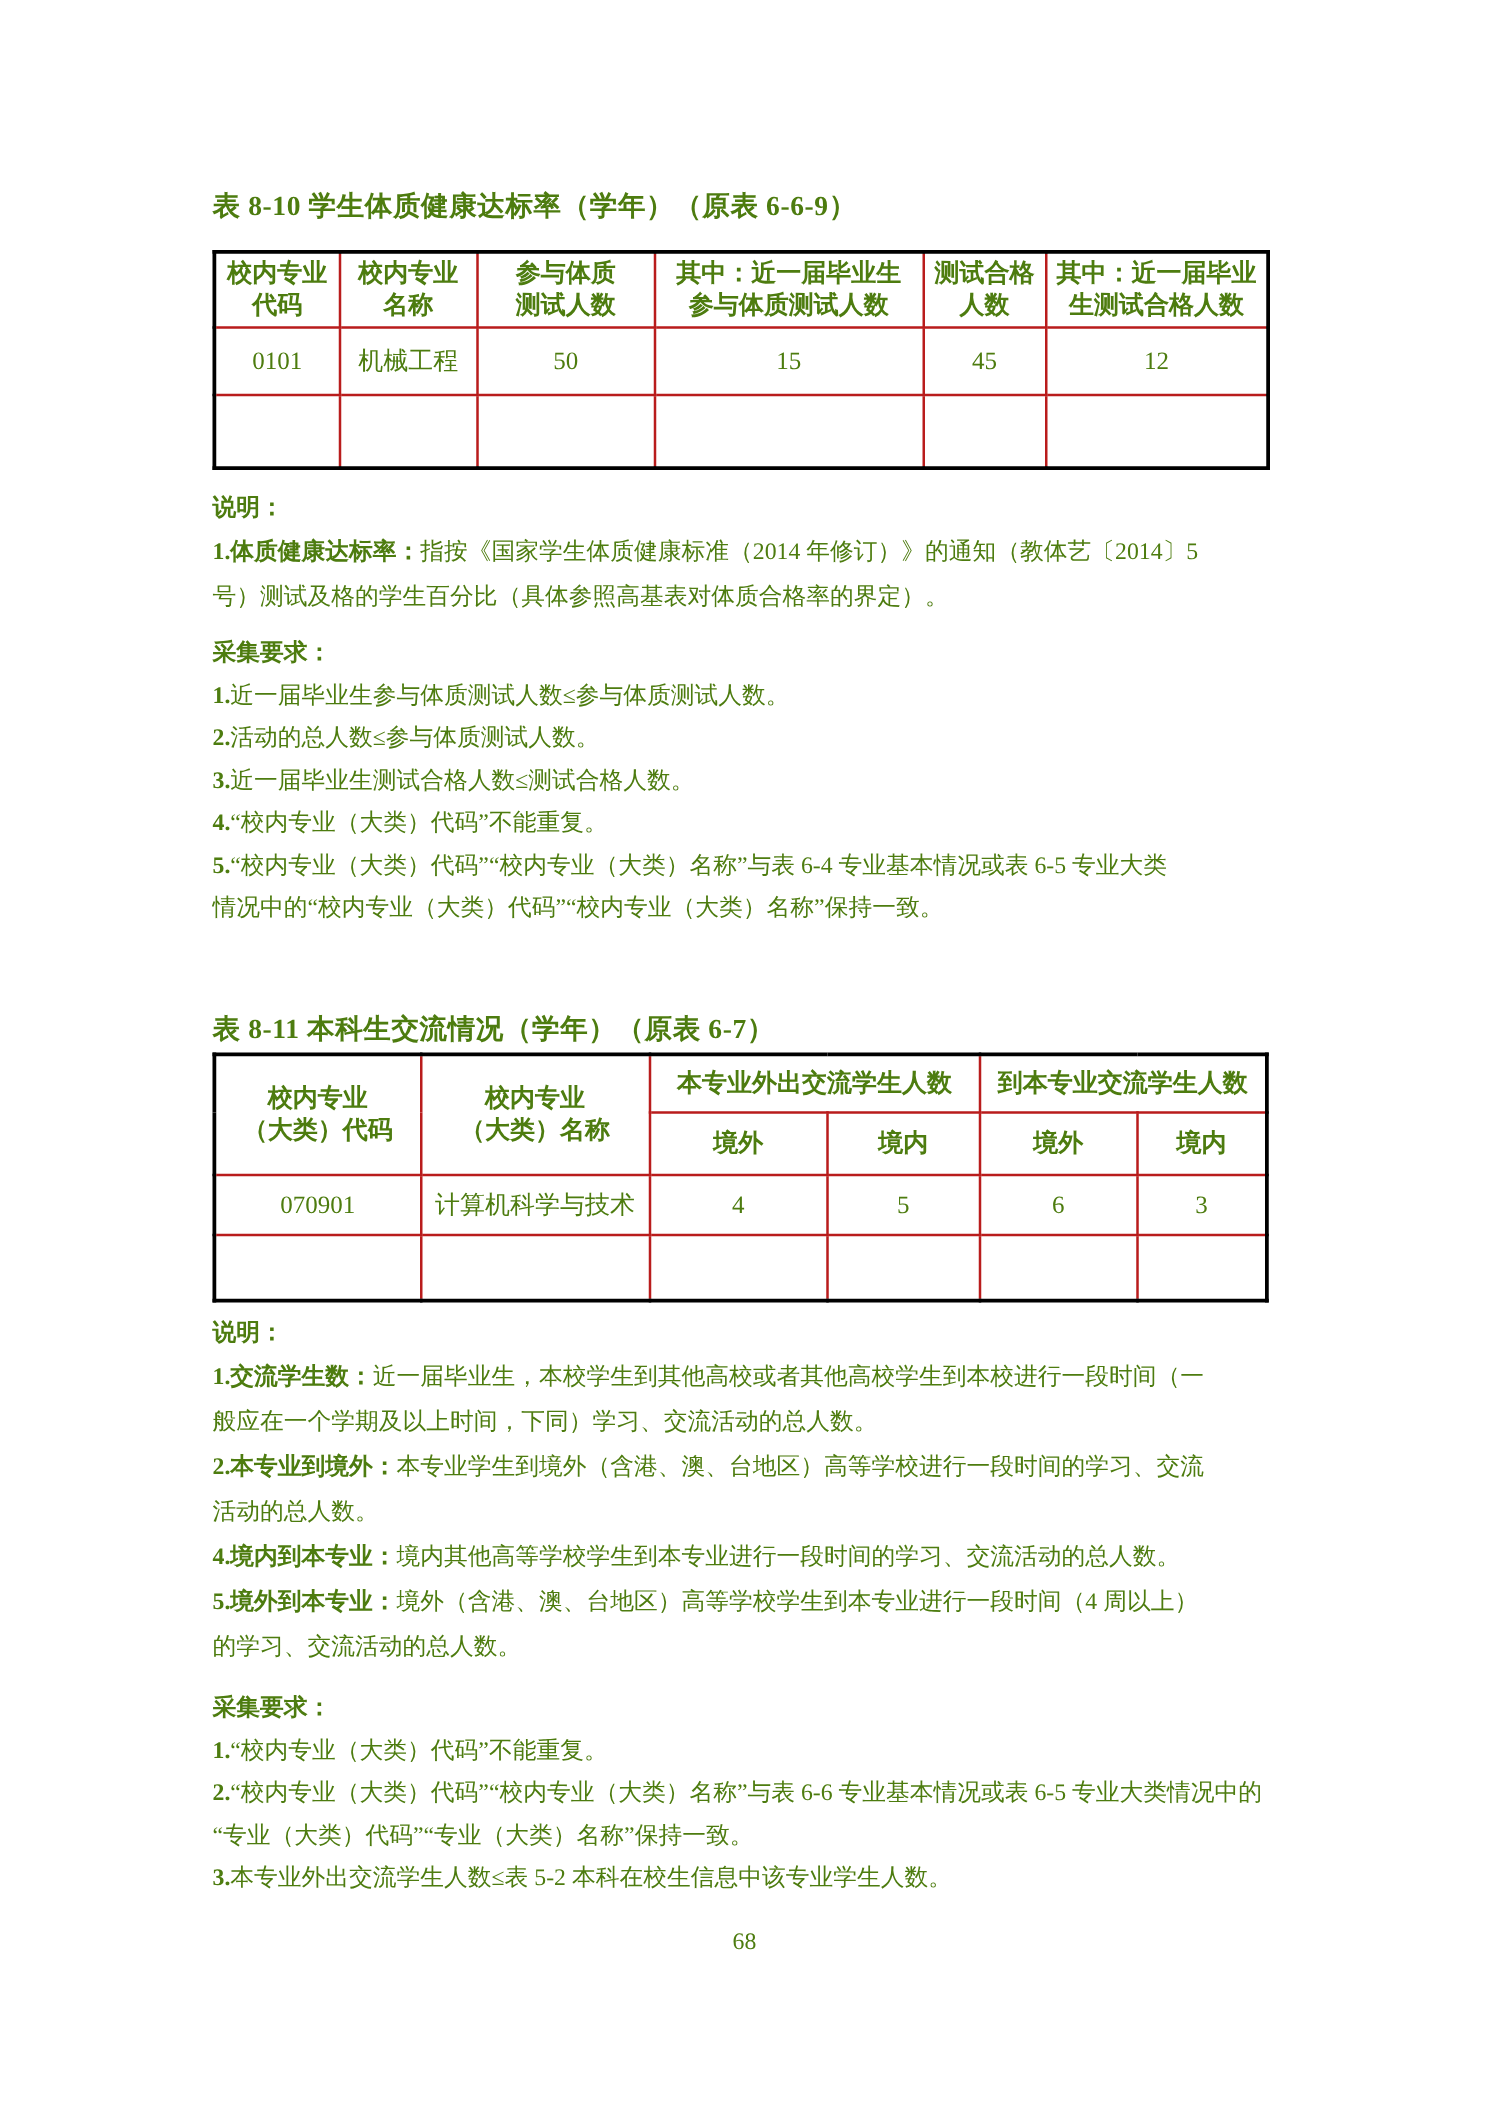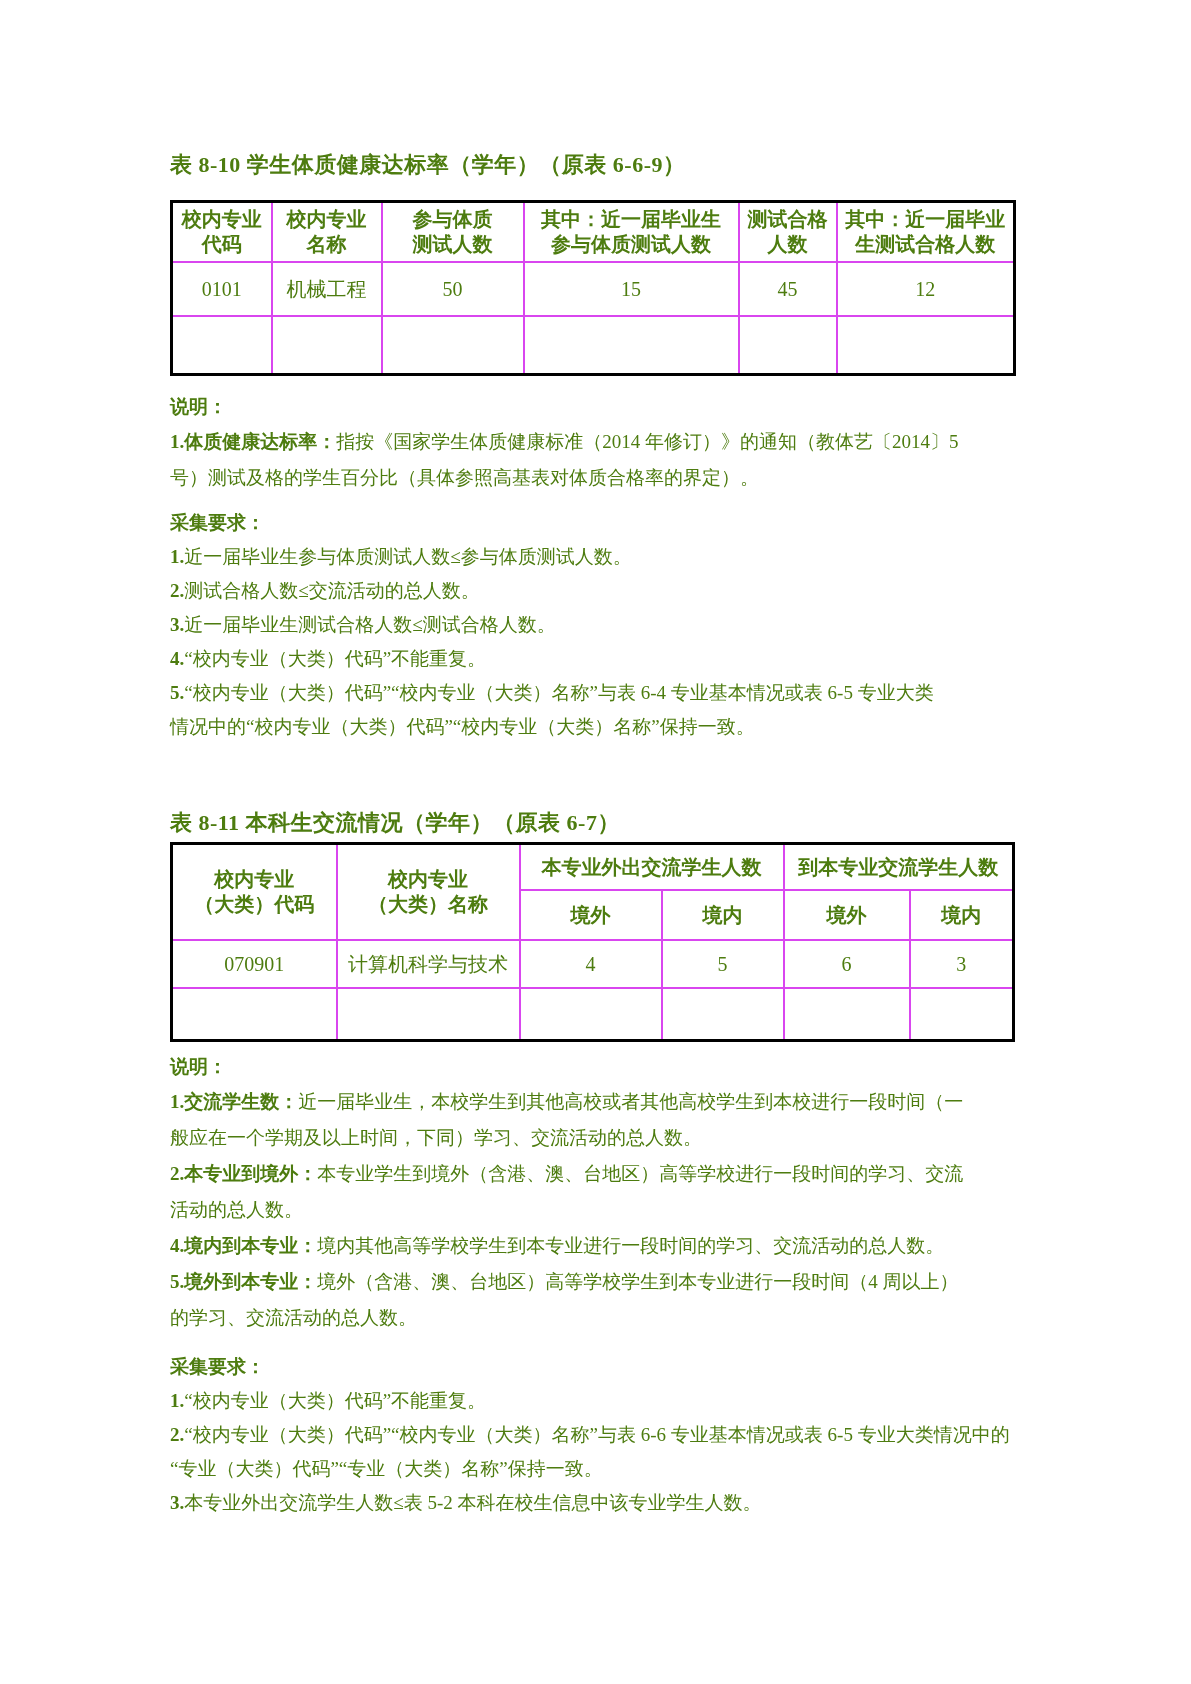--- a/index.html
+++ b/index.html
@@ -24,21 +24,21 @@
     margin:0 0 20px 0;
     letter-spacing:0.5px;
   }
   table.doc-table {
     border-collapse:collapse;
     table-layout:fixed;
     width:843px;
     border:3px solid #000;
   }
   table.doc-table th, table.doc-table td {
-    border:2px solid #d946ef;
+    border:2px solid #b91c1c;
     text-align:center;
     vertical-align:middle;
     padding:2px 3px;
     overflow:hidden;
   }
   table.doc-table th {
     font-size:20px;
     font-weight:bold;
     line-height:25px;
     white-space:pre-line;
@@ -136,21 +136,21 @@
       </tr>
     </tbody>
       </table>
 
     <p class="notes-label sec1-notes">说明：</p>
     <p class="note-line"><span class="note-bold">1.体质健康达标率：</span><span class="note-text">指按《国家学生体质健康标准（2014 年修订）》的通知（教体艺〔2014〕5
 号）测试及格的学生百分比（具体参照高基表对体质合格率的界定）。</span></p>
 
     <p class="notes-label sec1-reqs-label">采集要求：</p>
     <p class="req-line"><span class="note-bold">1.</span><span class="note-text">近一届毕业生参与体质测试人数≤参与体质测试人数。</span></p>
-    <p class="req-line"><span class="note-bold">2.</span><span class="note-text">测试合格人数≤交流活动的总人数。</span></p>
+    <p class="req-line"><span class="note-bold">2.</span><span class="note-text">活动的总人数≤参与体质测试人数。</span></p>
     <p class="req-line"><span class="note-bold">3.</span><span class="note-text">近一届毕业生测试合格人数≤测试合格人数。</span></p>
     <p class="req-line"><span class="note-bold">4.</span><span class="note-text">“校内专业（大类）代码”不能重复。</span></p>
     <p class="req-line"><span class="note-bold">5.</span><span class="note-text">“校内专业（大类）代码”“校内专业（大类）名称”与表 6-4 专业基本情况或表 6-5 专业大类
 情况中的“校内专业（大类）代码”“校内专业（大类）名称”保持一致。</span></p>
 
     <h2 class="table-title sec2-title">表 8-11 本科生交流情况（学年）（原表 6-7）</h2>
 
     <table class="doc-table">
       <colgroup>
         <col style="width:165px">
@@ -206,13 +206,14 @@
     </div>
 
     <p class="notes-label sec2-reqs-label">采集要求：</p>
     <p class="req-line"><span class="note-bold">1.</span><span class="note-text">“校内专业（大类）代码”不能重复。</span></p>
     <p class="req-line"><span class="note-bold">2.</span><span class="note-text">“校内专业（大类）代码”“校内专业（大类）名称”与表 6-6 专业基本情况或表 6-5 专业大类情况中的
 “专业（大类）代码”“专业（大类）名称”保持一致。</span></p>
     <p class="req-line"><span class="note-bold">3.</span><span class="note-text">本专业外出交流学生人数≤表 5-2 本科在校生信息中该专业学生人数。</span></p>
 
   </div>
 
+  <div class="page-number">68</div>
 </div>
 
 </body></html>

